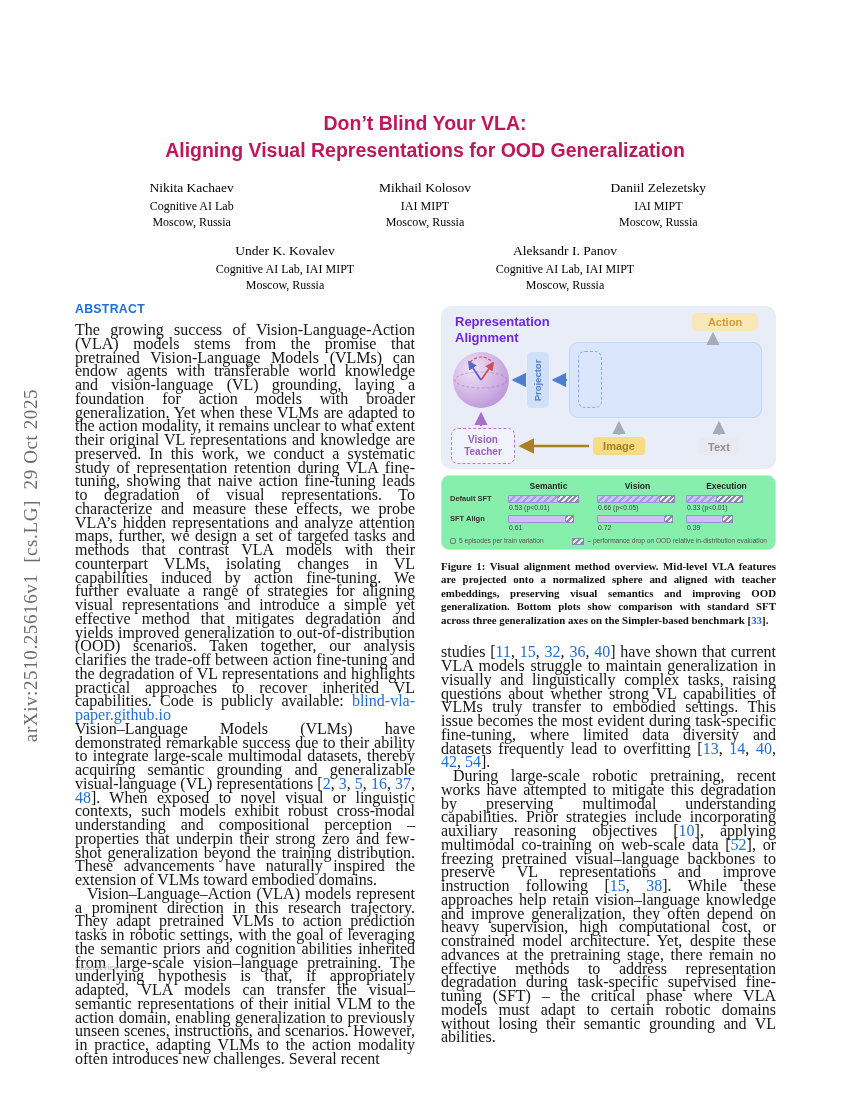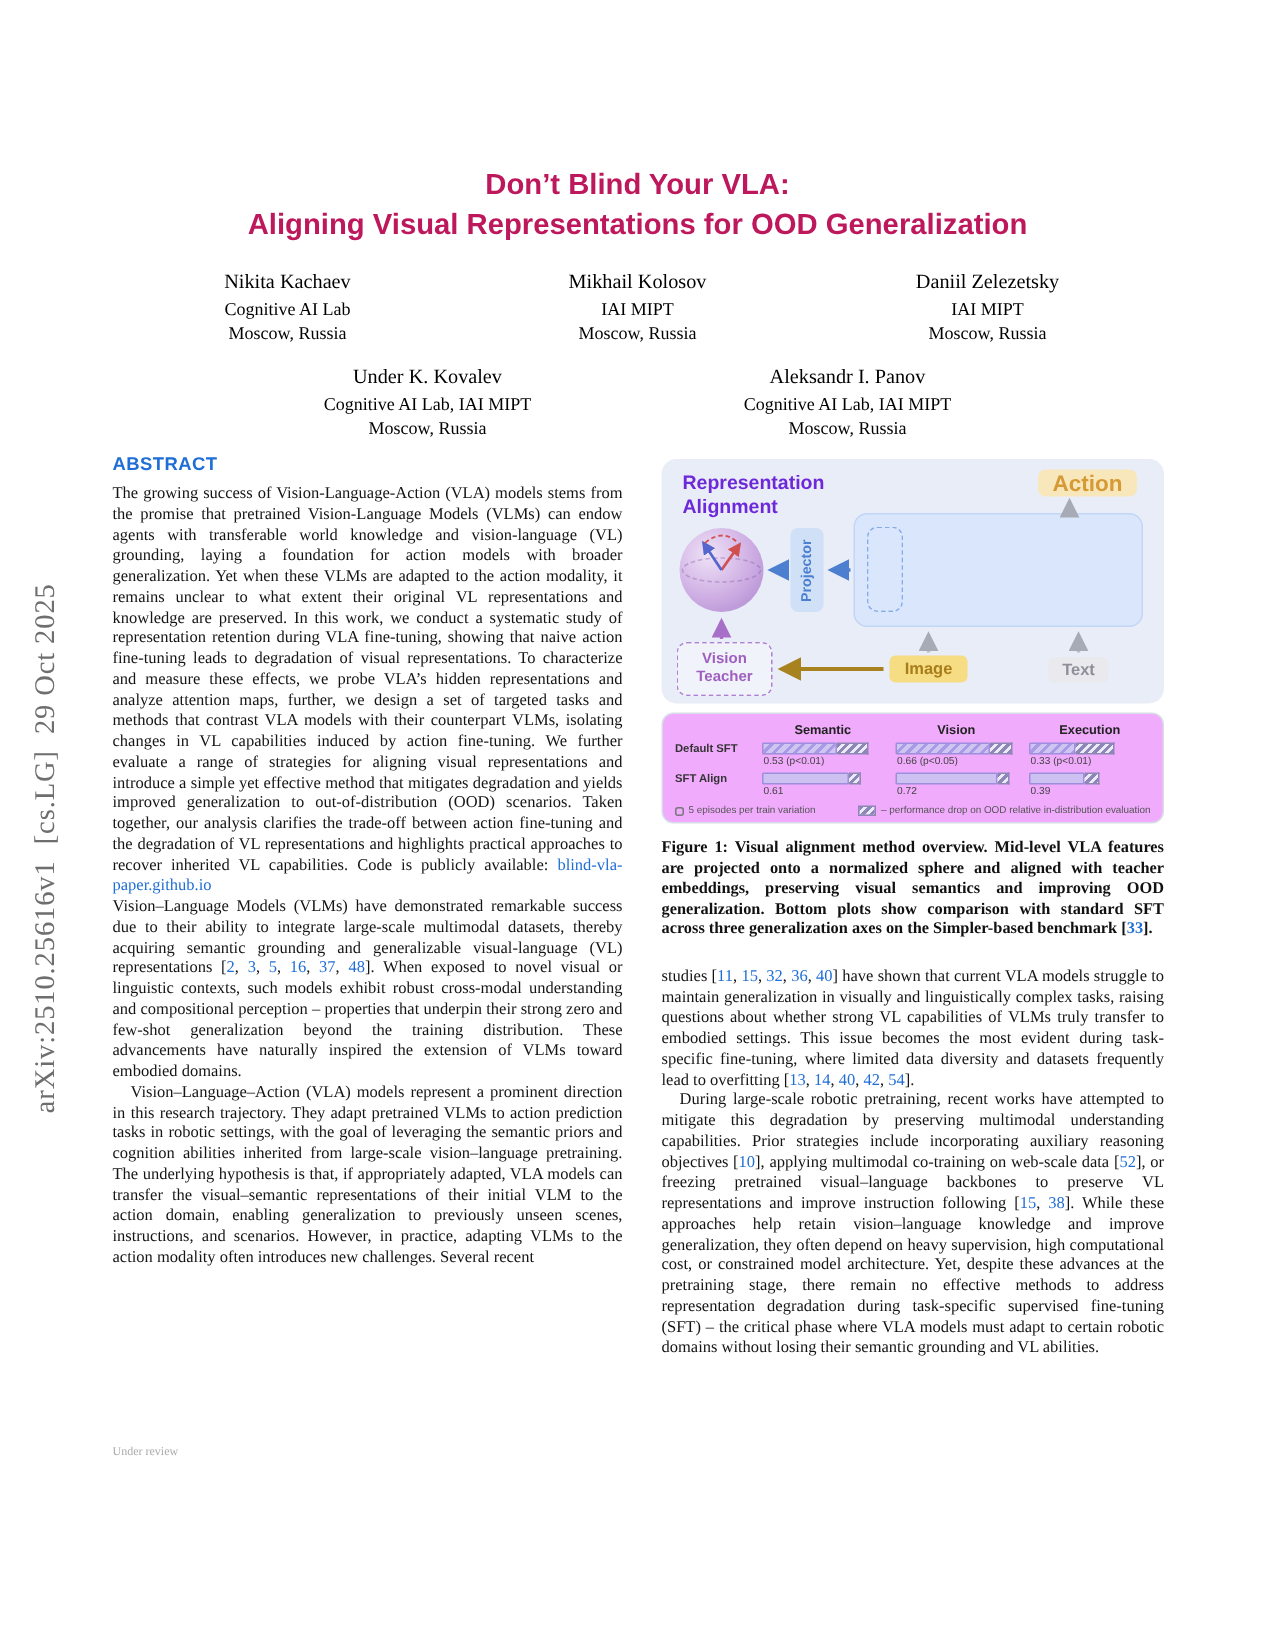--- a/index.html
+++ b/index.html
@@ -23,34 +23,34 @@
   .a-name { font-size:13.5px; margin-bottom:3px; color:#000; }
   .a-affil { font-size:12px; line-height:15.5px; color:#000; }
 
   
   .col-left  { position:absolute; left:75px;  top:302px; width:340px; }
   .col-right { position:absolute; left:441px; top:306px; width:335px; }
 
   h2.sec { font-family:"Liberation Sans", sans-serif; font-size:12.3px; font-weight:bold;
     color:#1f6ed6; letter-spacing:0.3px; margin-bottom:7px; }
   h2.sec .sec-num { margin-right:13px; }
-  .body-text { font-size:11px; line-height:13.75px; text-align:justify;
+  .body-text { font-size:16px; line-height:13.75px; text-align:justify;
     hyphens:auto; -webkit-hyphens:auto; color:#141414; }
   .indent { text-indent:12px; }
   .mt { margin-top:21px; }
   .cite { color:#1f6ed6;font-family:Liberation Serif, serif; }
   .link { color:#1f6ed6; text-decoration:none; }
 
   
   .fig-diagram { position:relative; width:335px; height:163px; background:#e9edf8;
     border-radius:10px; font-family:"Liberation Sans", sans-serif; }
   .diag-align-label { position:absolute; left:14px; top:8px; font-weight:bold;
     font-size:13px; line-height:16px; color:#6d28d9; }
   .diag-action { position:absolute; left:251px; top:7px; width:66px; height:18px;
-    background:#f8e7bb; color:#d69a35; font-weight:bold; font-size:15px; border-radius:5px;
+    background:#f8e7bb; color:#d69a35; font-weight:bold; font-size:11px; border-radius:5px;
     display:flex; align-items:center; justify-content:center; }
   .diag-sphere { position:absolute; left:12px; top:46px; width:56px; height:56px; border-radius:50%;
     background: radial-gradient(circle at 35% 32%, #efe2f6, #ceadE3 55%, #b18dd1 90%); }
   .diag-projector { position:absolute; left:86px; top:46px; width:22px; height:56px;
     background:#cfe0f7; border-radius:5px; display:flex; align-items:center; justify-content:center; }
   .diag-projector span { transform:rotate(-90deg); white-space:nowrap;
     font-weight:bold; font-size:9.5px; color:#4d7fd0; }
   .diag-vla { position:absolute; left:128px; top:36px; width:193px; height:76px;
     background:#d9e6fb; border:1.5px solid #c3d6f5; border-radius:9px; }
   .vla-slot { position:absolute; border:1.5px dashed #88abe8; border-radius:7px; }
@@ -64,21 +64,21 @@
     display:flex; flex-direction:column; align-items:center; justify-content:center; }
   .diag-image { position:absolute; left:152px; top:131px; width:52px; height:18px;
     background:#f6dc82; color:#a87d1c; font-weight:bold; font-size:11px; border-radius:4px;
     display:flex; align-items:center; justify-content:center; }
   .diag-text { position:absolute; left:258px; top:132px; width:40px; height:17px;
     background:#e9e9ee; color:#8f8f99; font-weight:bold; font-size:11px; border-radius:4px;
     display:flex; align-items:center; justify-content:center; }
   .diag-arrows { position:absolute; left:0; top:0; pointer-events:none; }
 
   
-  .fig-chart { margin-top:6px; width:335px; background:#f0abfc; border:1px solid #d8dce8;
+  .fig-chart { margin-top:6px; width:335px; background:#86efac; border:1px solid #d8dce8;
     border-radius:8px; padding:5px 8px 4px 8px; font-family:"Liberation Sans", sans-serif; }
   .chart-grid { display:grid; grid-template-columns:50px 1fr 1fr 1fr; column-gap:8px; row-gap:1px;
     align-items:center; }
   .c-head { font-weight:bold; font-size:8.5px; color:#222; text-align:center; padding-bottom:2px; }
   .c-rowlabel { font-weight:bold; font-size:7.5px; color:#333; }
   .c-barcell { display:flex; align-items:center; height:9px; }
   .bar { height:8px; border-radius:1px; }
   .bar.striped { background:repeating-linear-gradient(135deg,#cfc5f3 0 3px,#a99ae4 3px 5px);
     border:0.5px solid #9d8ede; }
   .bar.solid { background:#cdc1f1; border:0.5px solid #9d8ede; }

